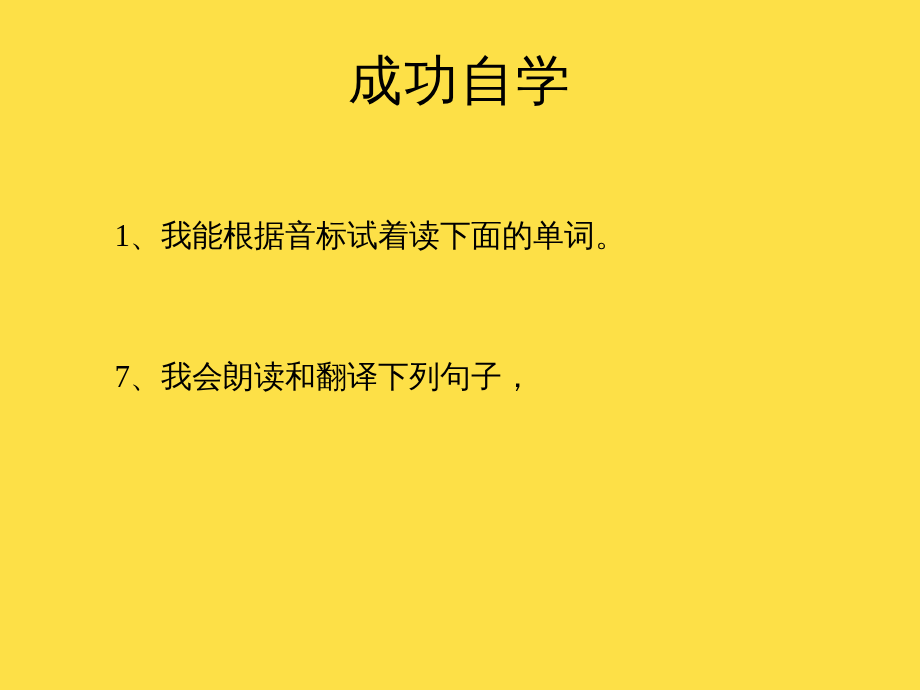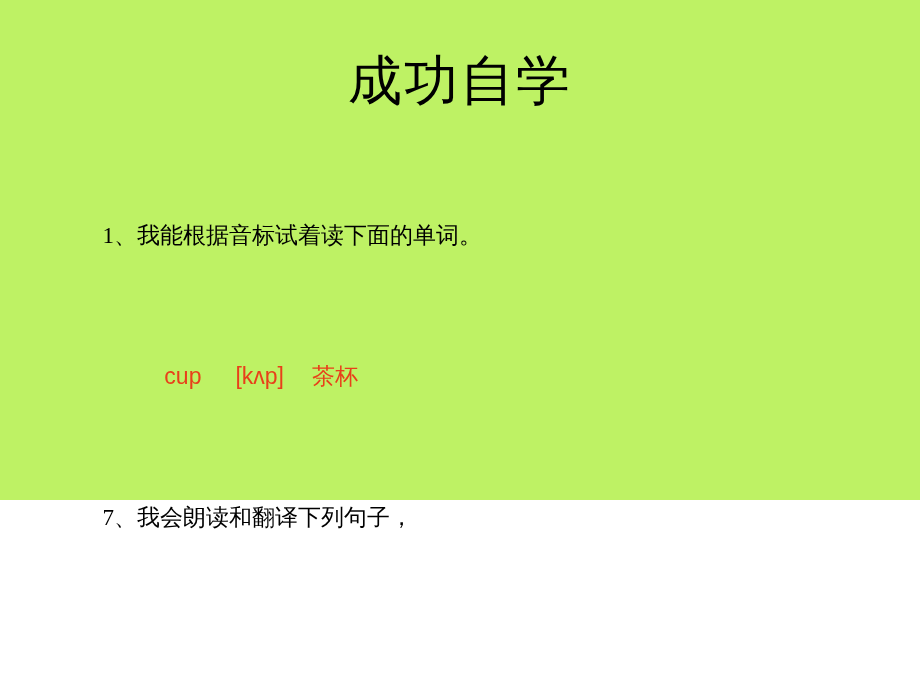--- a/index.html
+++ b/index.html
@@ -9,22 +9,22 @@
   body {
     width: 920px;
     height: 690px;
     background: #ffffff;
     font-family: "Liberation Sans", sans-serif;
     overflow: hidden;
   }
   .slide {
     position: relative;
     width: 920px;
-    height: 500px;
-    background: #bef264;
+    height: 690px;
+    background: #fde047;
   }
   .slide-title {
     position: absolute;
     top: 52px;
     left: 0;
     width: 920px;
     text-align: center;
     font-family: "Liberation Serif", serif;
     font-size: 54px;
     line-height: 1.1;
@@ -32,21 +32,21 @@
     letter-spacing: 2px;
   }
   .body-block {
     position: absolute;
     top: 165px;
     left: 68px;
     width: 830px;
   }
   .line {
     font-family: "Liberation Serif", serif;
-    font-size: 23px;
+    font-size: 31px;
     line-height: 47px;
     color: #000000;
     white-space: pre;
   }
   .line.sans {
     font-family: "Liberation Sans", sans-serif;
   }
   .red {
     color: #e8401a;
   }
@@ -68,22 +68,19 @@
 
   <div class="slide-title">成功自学</div>
 
   <div class="body-block">
 
     <div class="line">
       <span>1、我能根据音标试着读下面的单词。</span>
     </div>
 
 
-    <div class="line sans red indent-1">
-      <span class="word-en">cup</span><span class="gap-lg"></span><span class="word-en">[kʌp]</span><span class="gap-md"></span><span>茶杯</span>
-    </div>
 
     <div class="line">
       <span>7、我会朗读和翻译下列句子，</span>
     </div>
 
   </div>
 </div>
 
 </body></html>

